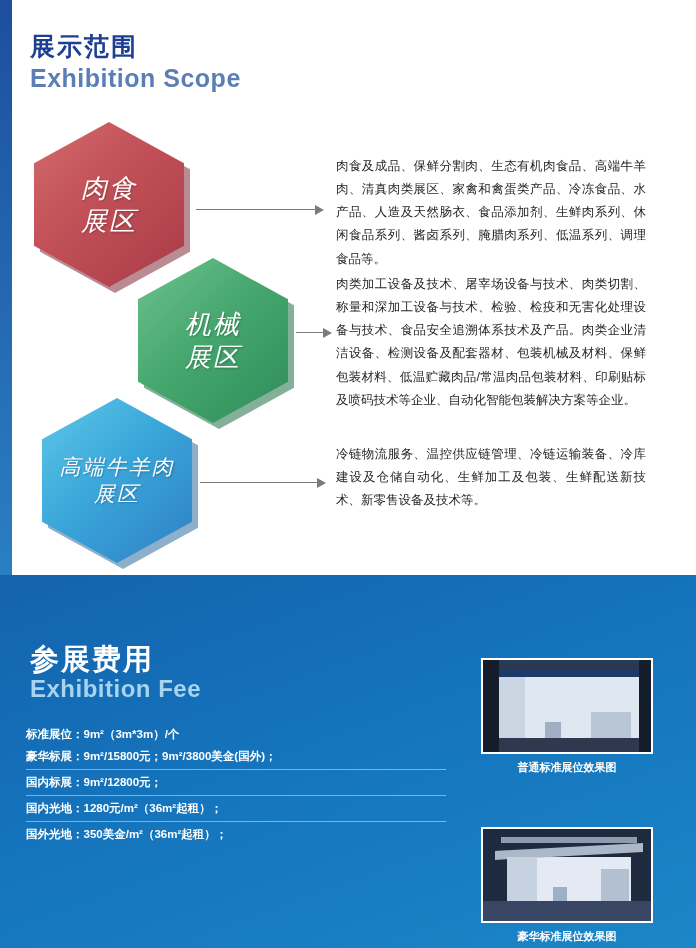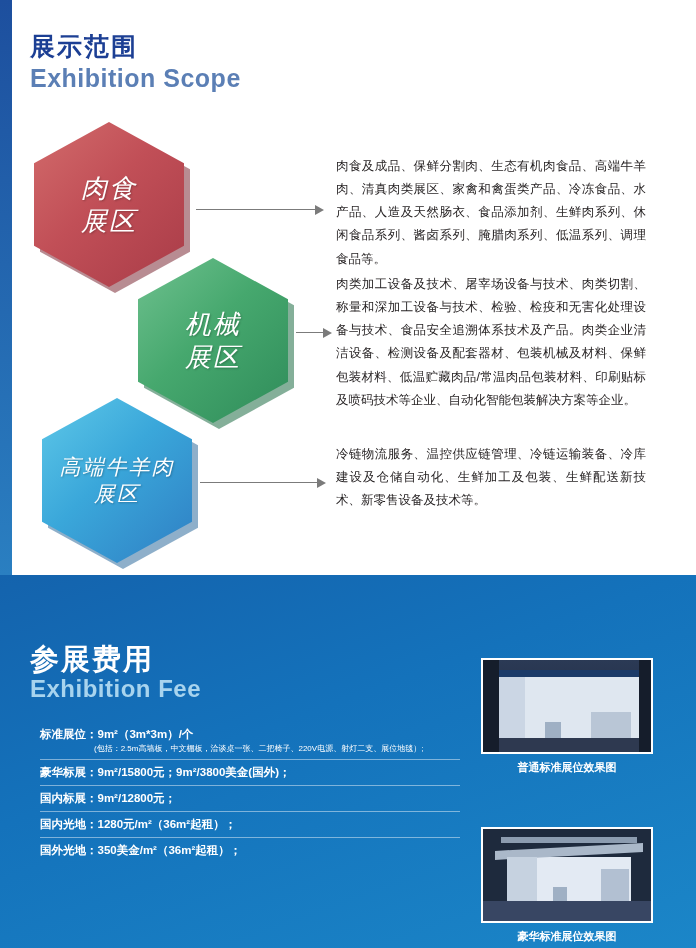--- a/index.html
+++ b/index.html
@@ -80,21 +80,21 @@
     background: linear-gradient(160deg, #1463ad 0%, #1472bb 40%, #1b86c8 100%);
   }
   .fee-title-cn {
     position:absolute; left:30px; top:640px;
     font-size:29px; font-weight:bold; color:#ffffff; letter-spacing:2px;
   }
   .fee-title-en {
     position:absolute; left:30px; top:675px;
     font-size:24px; font-weight:bold; color:#a8d4ee; letter-spacing:0.5px;
   }
-  .fee-list { position:absolute; left:40px; top:722px; width:420px; }
+  .fee-list { position:absolute; left:26px; top:722px; width:420px; }
   .fee-row {
     display:flex; align-items:baseline;
     font-size:11.5px; color:#ffffff; font-weight:bold;
     border-bottom:1px solid rgba(255,255,255,0.45);
     padding:5px 0 5px 0;
     min-height:22px;
   }
   .fee-row .lbl { white-space:nowrap; }
   .fee-row .val { white-space:nowrap; }
   .fee-note {
@@ -184,21 +184,20 @@
 
 <div class="fee-title-cn">参展费用</div>
 <div class="fee-title-en">Exhibition Fee</div>
 
 <div class="fee-list">
 
   <div class="fee-row fee-first">
     <span class="lbl">标准展位：</span>
     <span class="val">9m²（3m*3m）/个</span>
   </div>
-  <div class="fee-note">(包括：2.5m高墙板，中文楣板，洽谈桌一张、二把椅子、220V电源、射灯二支、展位地毯）;</div>
 
   <div class="fee-row">
     <span class="lbl">豪华标展：</span>
     <span class="val">9m²/15800元；9m²/3800美金(国外)；</span>
   </div>
 
   <div class="fee-row">
     <span class="lbl">国内标展：</span>
     <span class="val">9m²/12800元；</span>
   </div>

